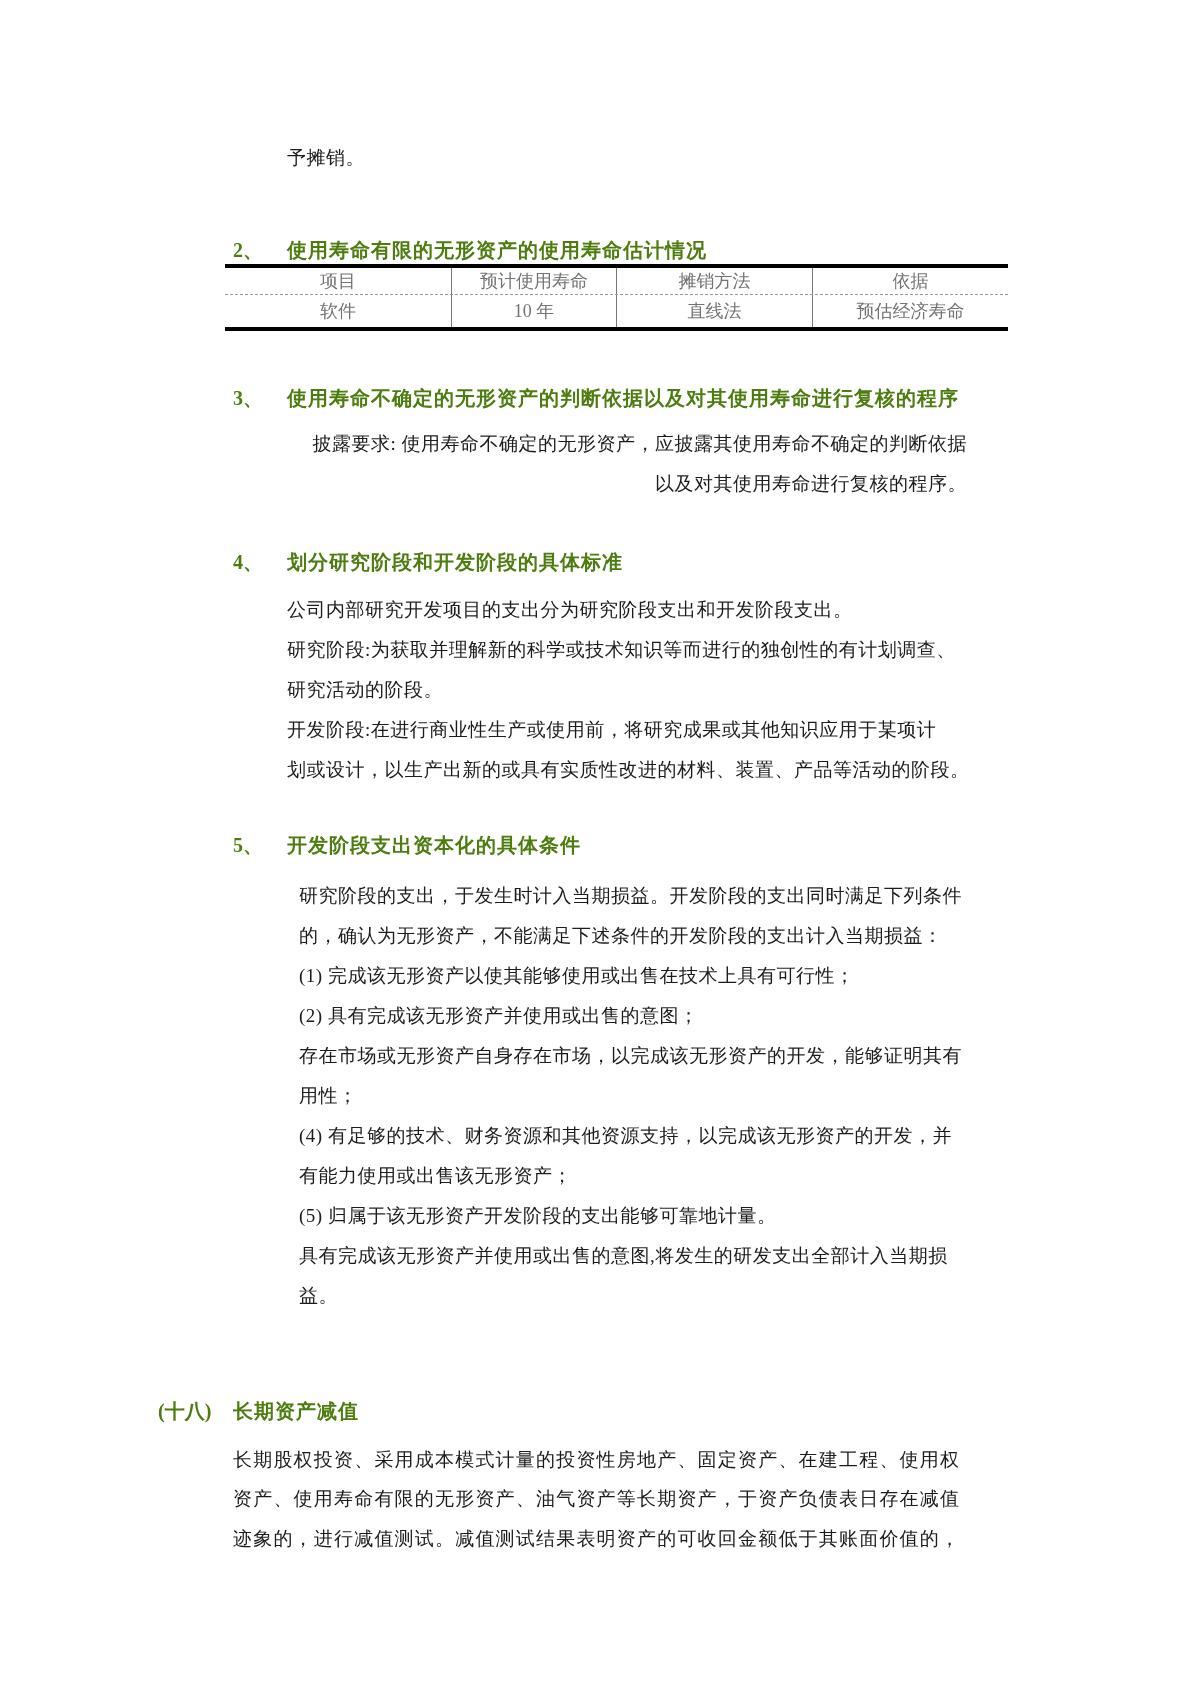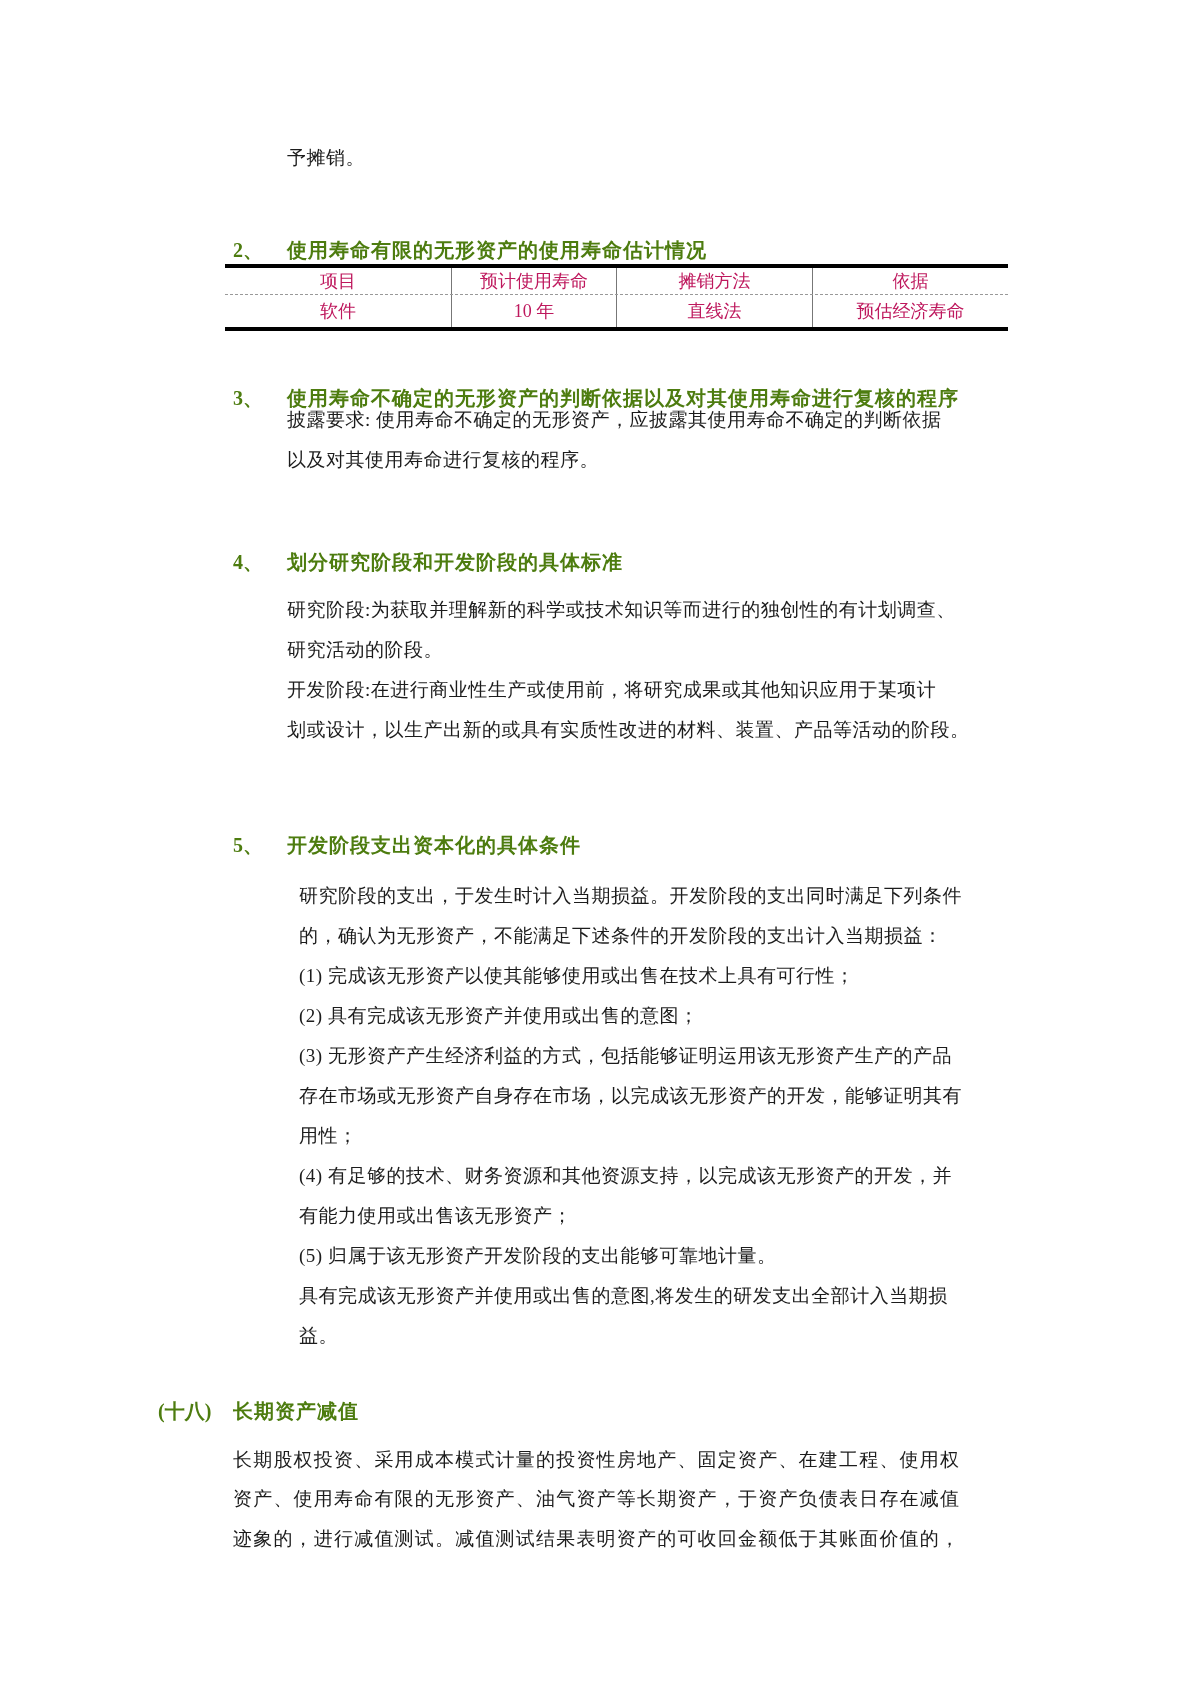--- a/index.html
+++ b/index.html
@@ -34,32 +34,32 @@
   .tbl {
     position:absolute; left:225px; top:264px; width:783px;
     border-top:4px solid #000000;
     border-bottom:4px solid #000000;
   }
   .trow { display:flex; }
   .thead { height:26px; border-bottom:1px dashed #999999; }
   .tdata { height:32px; }
   .tcell {
     display:flex; align-items:center; justify-content:center;
-    font-size:18px; color:#be185d; overflow:hidden; white-space:nowrap;
+    font-size:18px; color:#737373; overflow:hidden; white-space:nowrap;
   }
   .c1 { width:29%; } .c2 { width:21%; } .c3 { width:25%; } .c4 { width:25%; }
   .c1,.c2,.c3 { border-right:1px solid #777777; }
 
   
   .body {
     position:absolute; left:287px; width:680px;
     font-size:19px; line-height:40px; letter-spacing:0.5px;
   }
   .body .tline { white-space:nowrap; }
-  .sec3 { top:400px; }
+  .sec3 { top:424px;text-align:right; }
   .sec4 { top:590px; }
   .sec5 { top:876px;margin-left:12px; }
   .sec18 { top:1440px; left:233px; width:730px; line-height:39.3px; letter-spacing:1.2px; }
 </style>
 </head>
 <body>
 
 <div class="page">
 
   <div class="abs intro">予摊销。</div>
@@ -88,35 +88,35 @@
   </div>
   <div class="body sec3">
       <div class="tline">披露要求: 使用寿命不确定的无形资产，应披露其使用寿命不确定的判断依据</div>
       <div class="tline">以及对其使用寿命进行复核的程序。</div>
     </div>
 
   <div class="heading h4">
     <span class="hnum">4、</span><span>划分研究阶段和开发阶段的具体标准</span>
   </div>
   <div class="body sec4">
+      <div class="tline">公司内部研究开发项目的支出分为研究阶段支出和开发阶段支出。</div>
       <div class="tline">研究阶段:为获取并理解新的科学或技术知识等而进行的独创性的有计划调查、</div>
       <div class="tline">研究活动的阶段。</div>
       <div class="tline">开发阶段:在进行商业性生产或使用前，将研究成果或其他知识应用于某项计</div>
       <div class="tline">划或设计，以生产出新的或具有实质性改进的材料、装置、产品等活动的阶段。</div>
     </div>
 
   <div class="heading h5">
     <span class="hnum">5、</span><span>开发阶段支出资本化的具体条件</span>
   </div>
   <div class="body sec5">
       <div class="tline">研究阶段的支出，于发生时计入当期损益。开发阶段的支出同时满足下列条件</div>
       <div class="tline">的，确认为无形资产，不能满足下述条件的开发阶段的支出计入当期损益：</div>
       <div class="tline">(1) 完成该无形资产以使其能够使用或出售在技术上具有可行性；</div>
       <div class="tline">(2) 具有完成该无形资产并使用或出售的意图；</div>
-      <div class="tline">(3) 无形资产产生经济利益的方式，包括能够证明运用该无形资产生产的产品</div>
       <div class="tline">存在市场或无形资产自身存在市场，以完成该无形资产的开发，能够证明其有</div>
       <div class="tline">用性；</div>
       <div class="tline">(4) 有足够的技术、财务资源和其他资源支持，以完成该无形资产的开发，并</div>
       <div class="tline">有能力使用或出售该无形资产；</div>
       <div class="tline">(5) 归属于该无形资产开发阶段的支出能够可靠地计量。</div>
       <div class="tline">具有完成该无形资产并使用或出售的意图,将发生的研发支出全部计入当期损</div>
       <div class="tline">益。</div>
     </div>
 
   <div class="heading h18">

